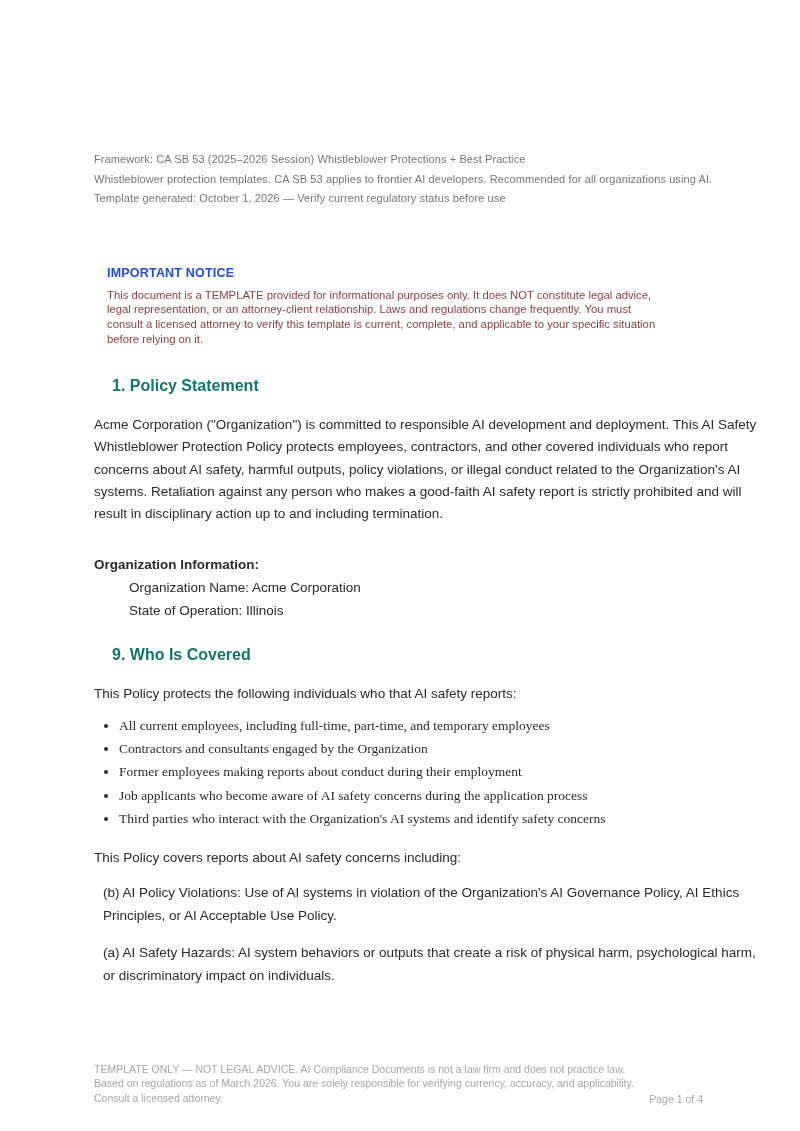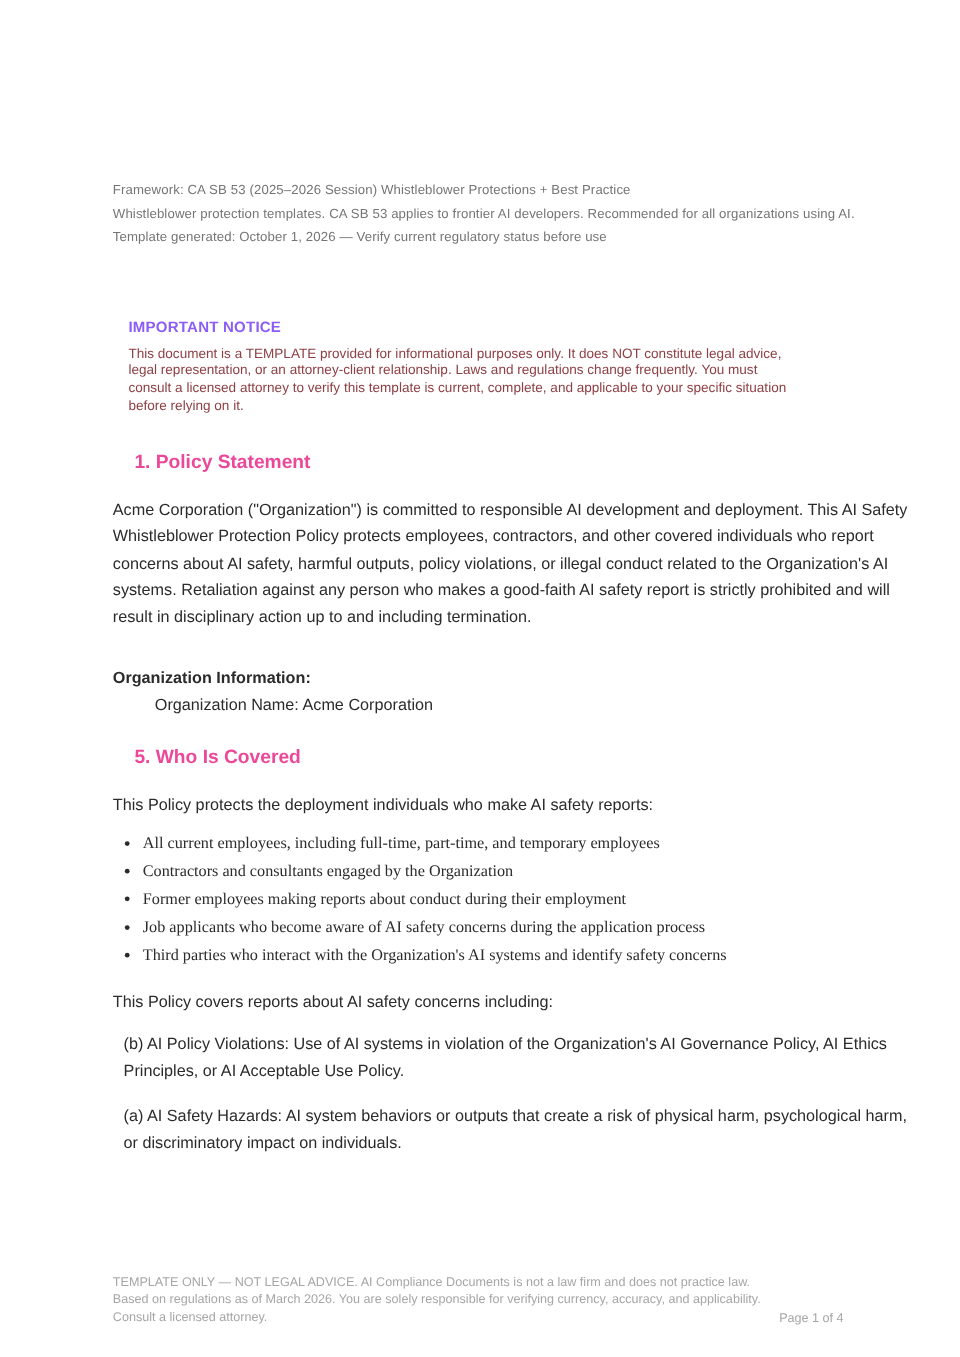--- a/index.html
+++ b/index.html
@@ -30,36 +30,36 @@
     line-height: 19.6px;
     color: #757575;
     letter-spacing: 0.1px;
   }
   .notice {
     margin: 57px 0 0 13px;
   }
   .notice-title {
     font-size: 12.5px;
     font-weight: bold;
-    color: #8b5cf6;
+    color: #1d4ed8;
     line-height: 15px;
     letter-spacing: 0.2px;
   }
   .notice-body {
     margin: 7px 0 0 0;
     font-size: 11.3px;
     line-height: 14.6px;
     color: #8e4045;
     max-width: 558px;
   }
   .section-heading {
     margin: 0 0 0 18px;
     font-size: 16px;
     font-weight: bold;
-    color: #ec4899;
+    color: #0f766e;
     line-height: 22px;
   }
   .mt-h1 { margin-top: 29px; }
   .mt-h2 { margin-top: 22px; }
   .mt-h3 { margin-top: 21px; }
   .para {
     margin: 17px 0 0 0;
     font-size: 13.5px;
     line-height: 22.3px;
   }
@@ -131,24 +131,25 @@
       <div class="notice-title">IMPORTANT NOTICE</div>
       <p class="notice-body">This document is a TEMPLATE provided for informational purposes only. It does NOT constitute legal advice, legal representation, or an attorney-client relationship. Laws and regulations change frequently. You must consult a licensed attorney to verify this template is current, complete, and applicable to your specific situation before relying on it.</p>
     </section>
 
     <h2 class="section-heading mt-h1">1. Policy Statement</h2>
     <p class="para">Acme Corporation ("Organization") is committed to responsible AI development and deployment. This AI Safety Whistleblower Protection Policy protects employees, contractors, and other covered individuals who report concerns about AI safety, harmful outputs, policy violations, or illegal conduct related to the Organization's AI systems. Retaliation against any person who makes a good-faith AI safety report is strictly prohibited and will result in disciplinary action up to and including termination.</p>
 
     <div class="org-info">
       <p class="org-label">Organization Information:</p>
       <p class="org-field">Organization Name: Acme Corporation</p>
+      <p class="org-field">State of Operation: Illinois</p>
     </div>
 
-    <h2 class="section-heading mt-h2">5. Who Is Covered</h2>
-    <p class="para">This Policy protects the deployment individuals who make AI safety reports:</p>
+    <h2 class="section-heading mt-h2">9. Who Is Covered</h2>
+    <p class="para">This Policy protects the following individuals who that AI safety reports:</p>
     <ul class="bullets">
       <li>All current employees, including full-time, part-time, and temporary employees</li>
       <li>Contractors and consultants engaged by the Organization</li>
       <li>Former employees making reports about conduct during their employment</li>
       <li>Job applicants who become aware of AI safety concerns during the application process</li>
       <li>Third parties who interact with the Organization's AI systems and identify safety concerns</li>
     </ul>
 
     <p class="para">This Policy covers reports about AI safety concerns including:</p>
     <p class="report-item item-b">(b) AI Policy Violations: Use of AI systems in violation of the Organization's AI Governance Policy, AI Ethics Principles, or AI Acceptable Use Policy.</p>

